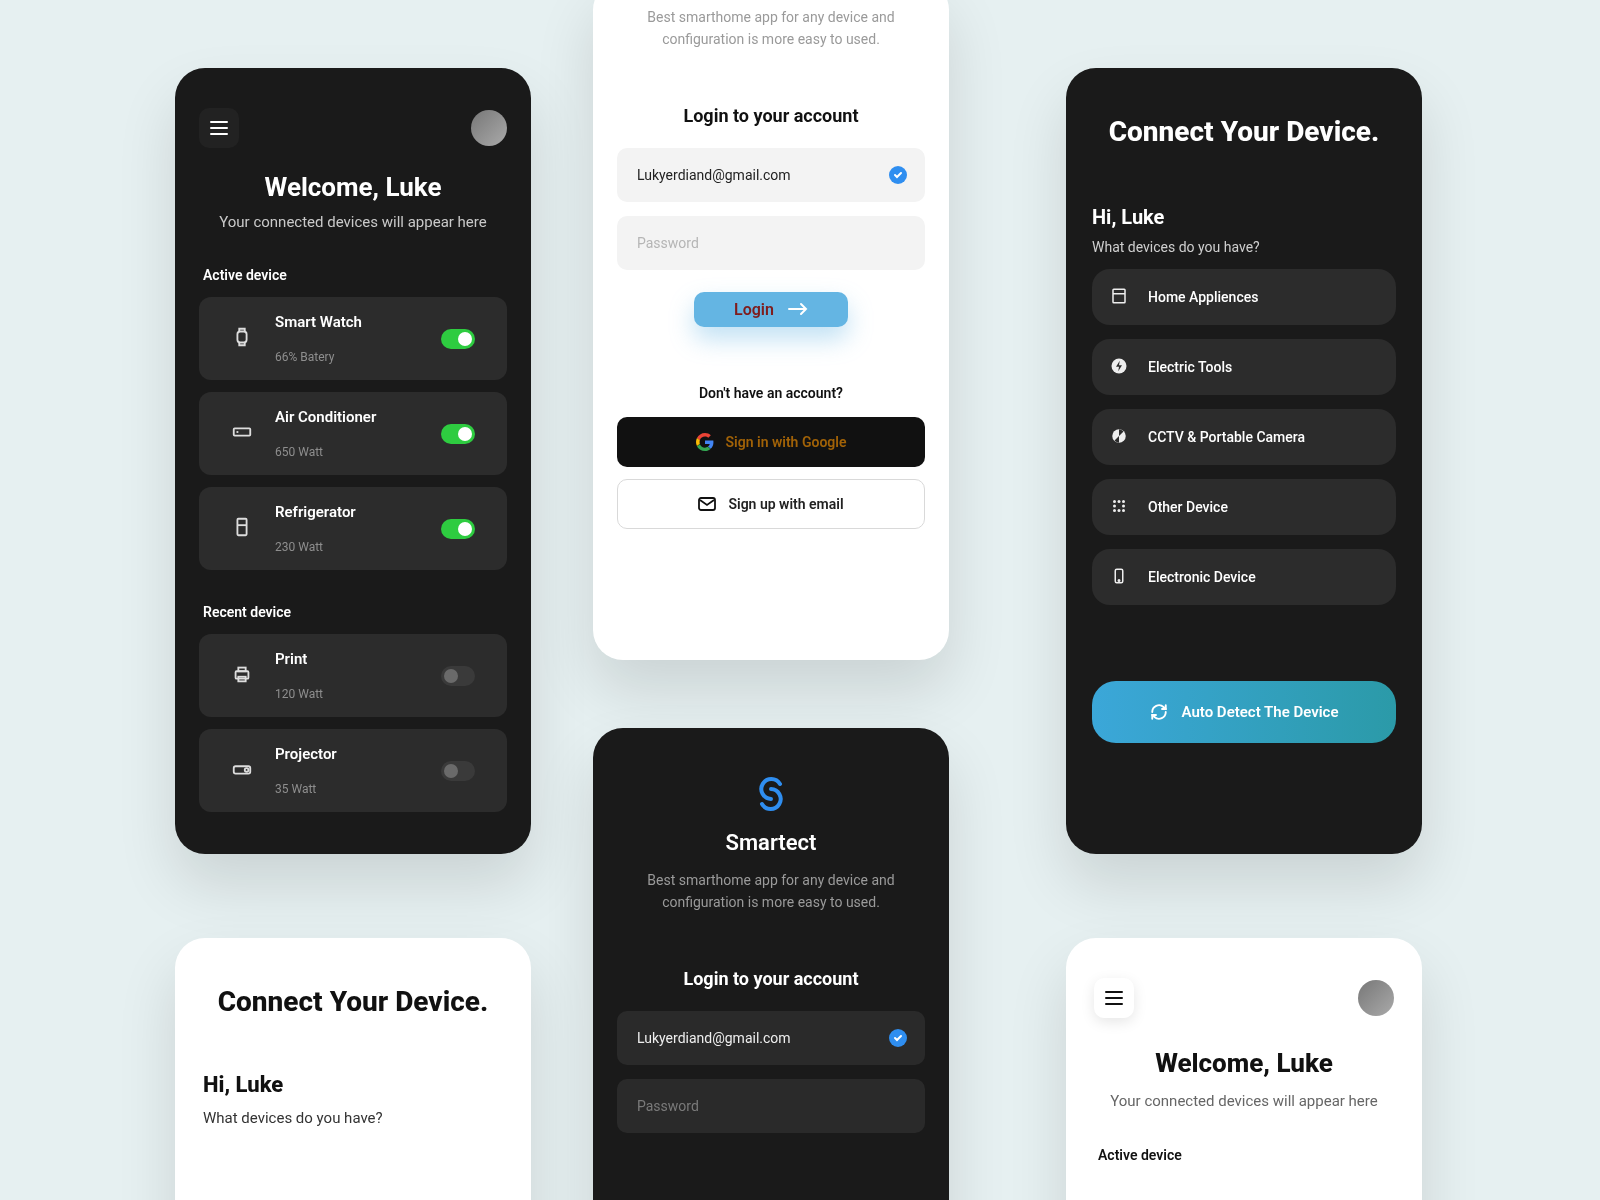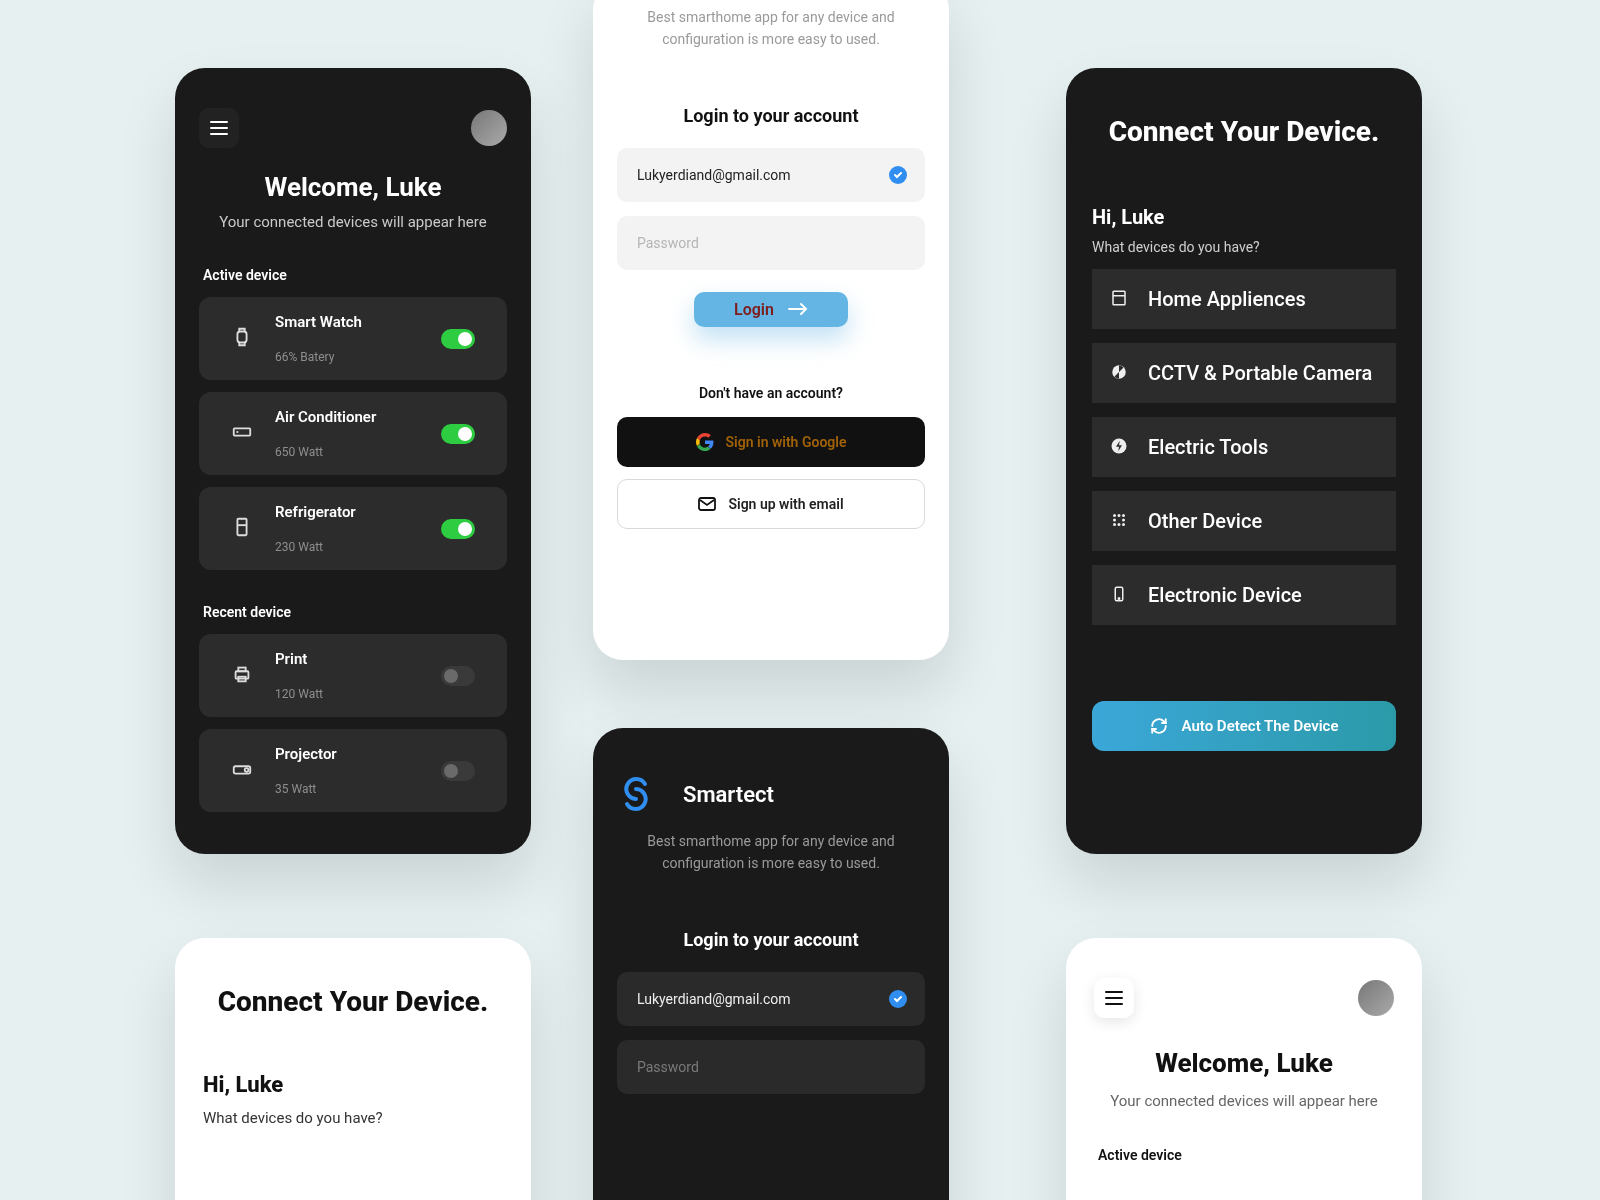--- a/index.html
+++ b/index.html
@@ -56,26 +56,26 @@
   .loginbtn{margin:22px auto 11px;background:#64b5e3;color:#7f1d1d;border:none;border-radius:10px;padding:8px 40px;font-size:16px;font-weight:600;display:flex;align-items:center;gap:14px;box-shadow:0 12px 24px rgba(100,181,227,.4);}
   .alt{text-align:center;font-size:14px;font-weight:600;margin:58px 0 16px;}
   .oauth{display:flex;align-items:center;justify-content:center;gap:12px;border-radius:10px;padding:16px;font-size:14px;font-weight:600;margin-bottom:12px;}
   .oauth.google{background:#111;color:#a16207;}
   .oauth.email{background:#fff;border:1px solid #d9d9d9;color:#222;}
   
   .c3{left:1066px;top:68px;width:356px;height:786px;padding:46px 26px;}
   .c3 h1{margin:0;font-size:28px;font-weight:800;text-align:center;line-height:1.25;}
   .c3 .hi{font-size:20px;font-weight:700;margin:56px 0 10px;}
   .c3 .q{font-size:14px;color:#cfcfcf;}
-  .cat{background:var(--dark3);border-radius:0;padding:18px 18px;display:flex;align-items:center;gap:18px;margin-top:14px;font-size:20px;font-weight:500;}
+  .cat{background:var(--dark3);border-radius:18px;padding:18px 18px;display:flex;align-items:center;gap:18px;margin-top:14px;font-size:14px;font-weight:500;}
   .cat .ico{width:20px;height:20px;color:#eee;}
-  .auto{margin-top:76px;background:linear-gradient(90deg,#3ba7d9,#2b9aa8);border:none;border-radius:12px;padding:16px;display:flex;align-items:center;justify-content:center;gap:14px;color:#fff;font-size:15px;font-weight:600;width:100%;}
+  .auto{margin-top:76px;background:linear-gradient(90deg,#3ba7d9,#2b9aa8);border:none;border-radius:24px;padding:22px;display:flex;align-items:center;justify-content:center;gap:14px;color:#fff;font-size:15px;font-weight:600;width:100%;}
   
   .c4{left:593px;top:728px;width:356px;height:600px;padding:44px 24px;}
-  .brand{display:flex;flex-direction:row;align-items:center;gap:28px;}
+  .brand{display:flex;flex-direction:column;align-items:center;gap:14px;}
   .brandname{font-size:22px;font-weight:600;}
   .c4 .tagline{margin-top:14px;}
   .c4 .field{background:#2a2a2a;}
   .c4 .field input{color:#eee;}
   .c4 .field input::placeholder{color:#7a7a7a;}
   
   .c5{left:175px;top:938px;width:356px;height:500px;padding:46px 28px;}
   .c5 h1{margin:0;font-size:28px;font-weight:800;text-align:center;line-height:1.3;}
   .c5 .hi{font-size:22px;font-weight:800;margin:52px 0 12px;}
   .c5 .q{font-size:15px;color:#333;}
@@ -249,34 +249,34 @@
           <svg width="18" height="18" viewBox="0 0 24 24" fill="none" stroke="#eee" stroke-width="2">
             <rect x="4" y="3" width="16" height="18" rx="1"></rect>
             <path d="M4 9h16"></path>
           </svg>
         </span>
       <span>Home Appliences</span>
     </div>
     <div class="cat">
       <span class="ico">
           <svg width="18" height="18" viewBox="0 0 24 24" fill="#eee">
+            <circle cx="12" cy="12" r="10"></circle>
+            <path fill="#2c2c2c" d="M13 5l-5 8h4l-1 6 5-8h-4z"></path>
+          </svg>
+        </span>
+      <span>Electric Tools</span>
+    </div>
+    <div class="cat">
+      <span class="ico">
+          <svg width="18" height="18" viewBox="0 0 24 24" fill="#eee">
             <circle cx="12" cy="12" r="9"></circle>
             <path fill="#2c2c2c" d="M12 3v9l6-6a9 9 0 00-6-3zM12 12l-6 6a9 9 0 006 3V12z"></path>
           </svg>
         </span>
       <span>CCTV &amp; Portable Camera</span>
-    </div>
-    <div class="cat">
-      <span class="ico">
-          <svg width="18" height="18" viewBox="0 0 24 24" fill="#eee">
-            <circle cx="12" cy="12" r="10"></circle>
-            <path fill="#2c2c2c" d="M13 5l-5 8h4l-1 6 5-8h-4z"></path>
-          </svg>
-        </span>
-      <span>Electric Tools</span>
     </div>
     <div class="cat">
       <span class="ico">
           <svg width="18" height="18" viewBox="0 0 24 24" fill="#eee">
             <circle cx="6" cy="6" r="2"></circle>
             <circle cx="12" cy="6" r="2"></circle>
             <circle cx="18" cy="6" r="2"></circle>
             <circle cx="6" cy="12" r="2"></circle>
             <circle cx="18" cy="12" r="2"></circle>
             <circle cx="6" cy="18" r="2"></circle>

